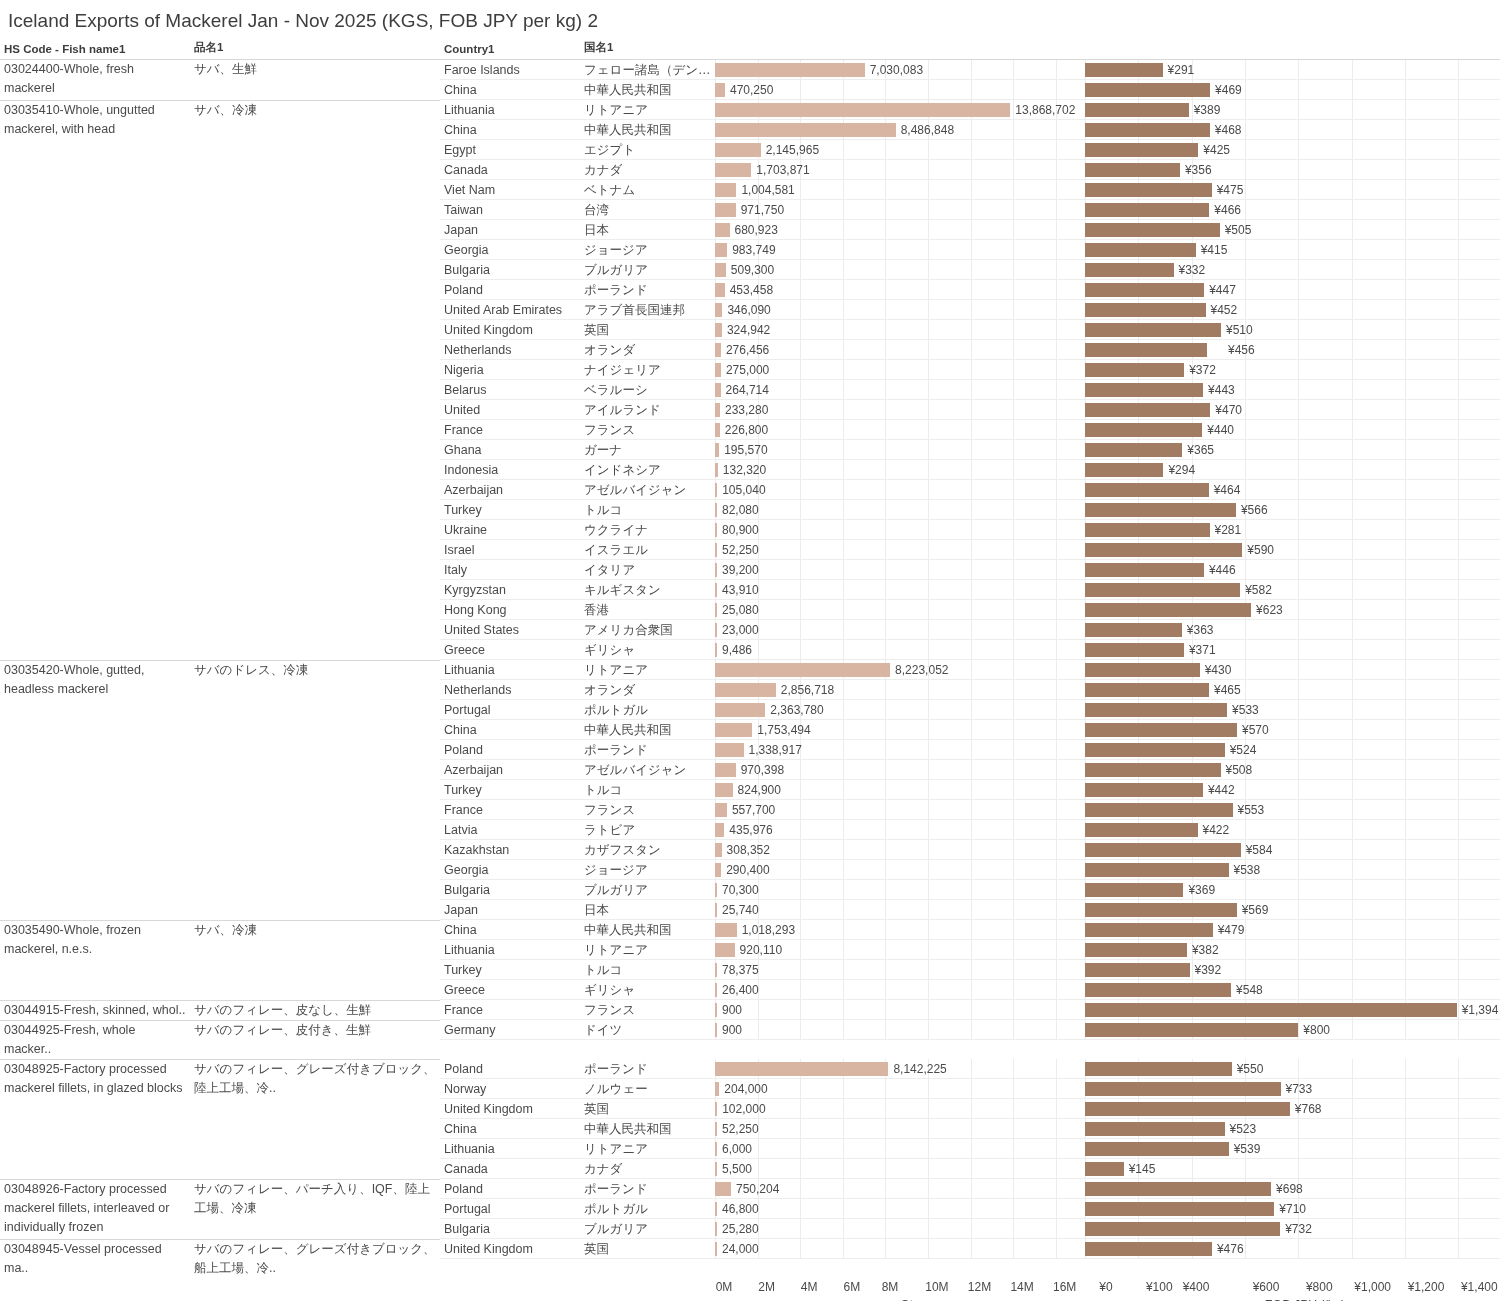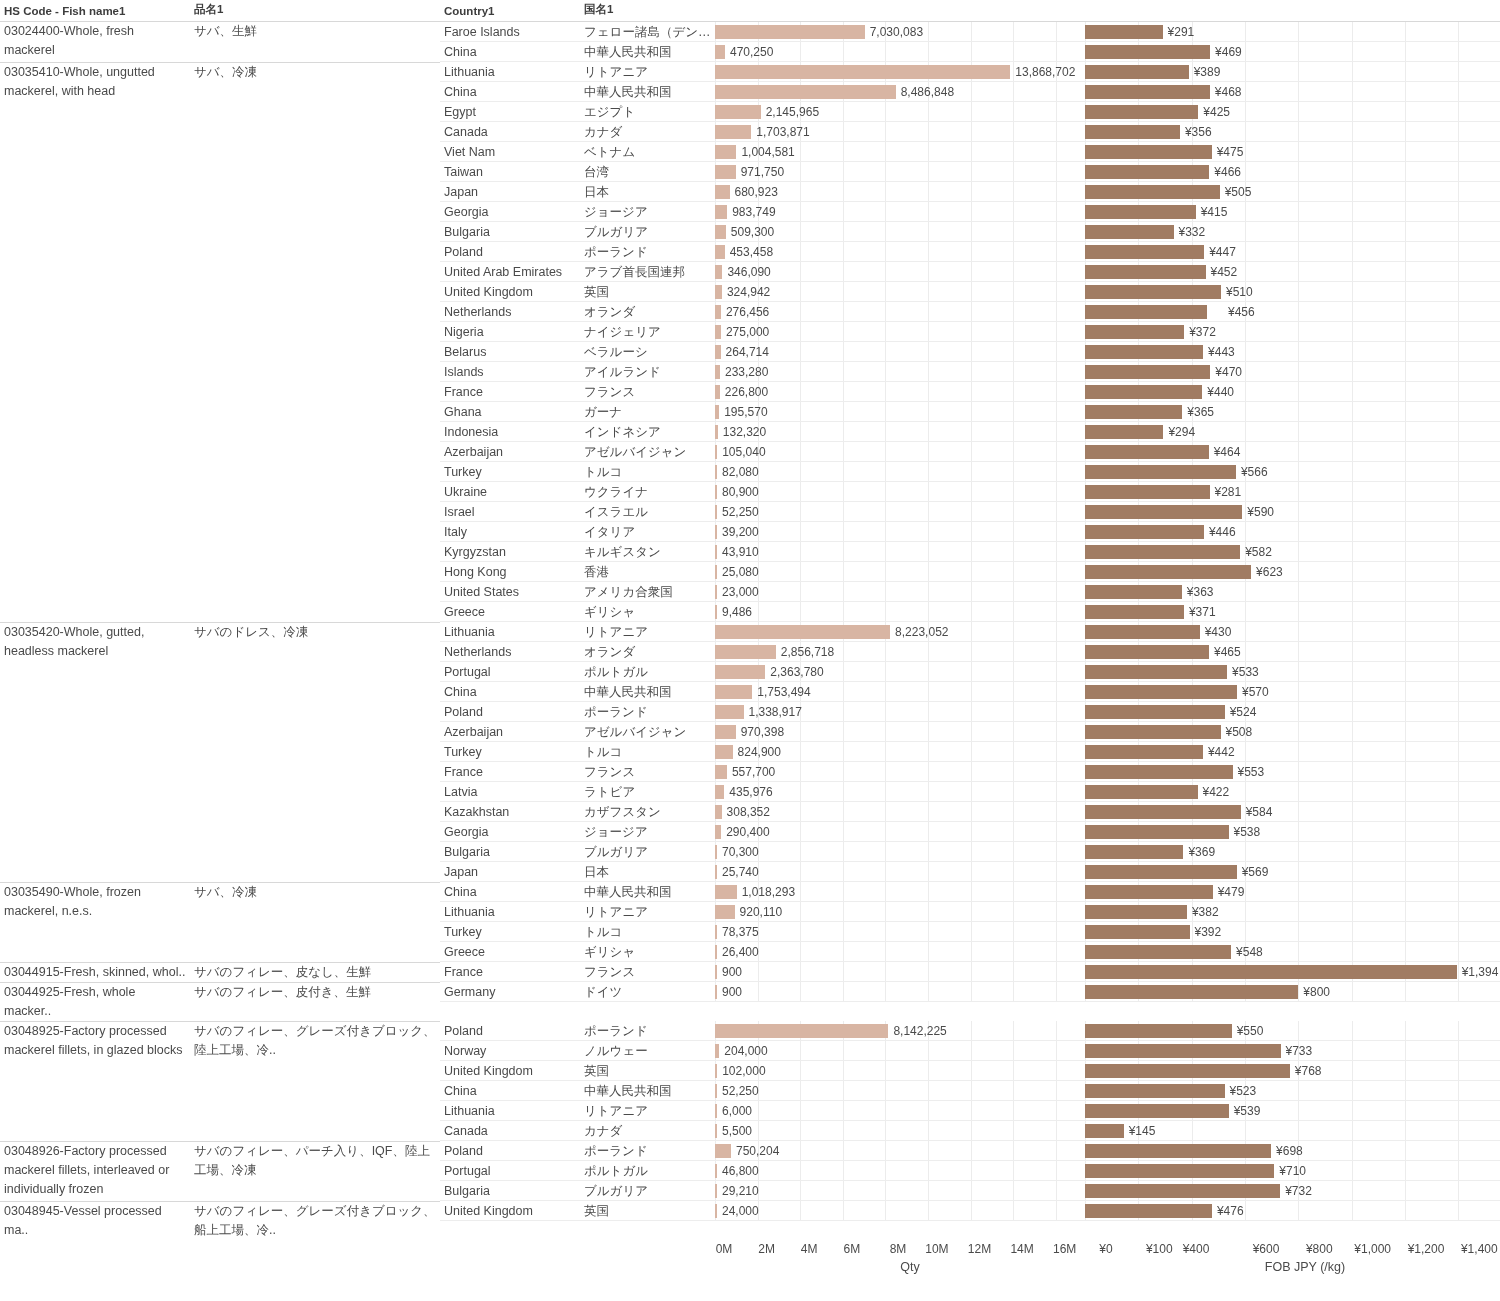--- a/index.html
+++ b/index.html
@@ -29,20 +29,21 @@
   .axis{position:relative;height:34px;}
   .axis .tick{position:absolute;top:2px;font-size:12px;color:#4a4a4a;transform:translateX(-50%);}
   .axis .axtitle{position:absolute;top:20px;font-size:12.5px;color:#4a4a4a;transform:translateX(-50%);}
   .section-label{font-size:12.5px;color:#4a4a4a;line-height:20px;padding:0 4px;}
   .wrap2{white-space:normal;line-height:19px;}
 </style>
 </head>
 <body>
 
 <div id="page">
+  <div class="title">Iceland Exports of Mackerel Jan - Nov 2025 (KGS, FOB JPY per kg) 2</div>
 
   <table class="grid">
     <colgroup>
       <col class="c-hs">
         <col class="c-jp">
         <col class="c-country">
         <col class="c-jname">
         <col class="c-qty">
         <col class="c-fob">
     </colgroup>
@@ -761,21 +762,21 @@
                 <div class="gl" style="left:320.0px"></div>
                 <div class="gl" style="left:373.3px"></div>
               </div>
               <div class="bar fob" style="width:118.1px"></div>
               <div class="bval" style="left:123.1px">¥443</div>
             </div>
           </td>
         </tr>
         <tr class="row">
           <td>
-            <div class="cell label-cell">Islands</div>
+            <div class="cell label-cell">United</div>
           </td>
           <td>
             <div class="cell label-cell">アイルランド</div>
           </td>
           <td>
             <div class="barwrap">
               <div class="gridlines">
                 <div class="gl" style="left:0.0px"></div>
                 <div class="gl" style="left:42.6px"></div>
                 <div class="gl" style="left:85.2px"></div>
@@ -2456,21 +2457,21 @@
                 <div class="gl" style="left:42.6px"></div>
                 <div class="gl" style="left:85.2px"></div>
                 <div class="gl" style="left:127.8px"></div>
                 <div class="gl" style="left:170.4px"></div>
                 <div class="gl" style="left:212.9px"></div>
                 <div class="gl" style="left:255.5px"></div>
                 <div class="gl" style="left:298.1px"></div>
                 <div class="gl" style="left:340.7px"></div>
               </div>
               <div class="bar" style="width:2.0px"></div>
-              <div class="bval" style="left:7.0px">29,210</div>
+              <div class="bval" style="left:7.0px">25,280</div>
             </div>
           </td>
           <td>
             <div class="barwrap">
               <div class="gridlines">
                 <div class="gl" style="left:0.0px"></div>
                 <div class="gl" style="left:53.3px"></div>
                 <div class="gl" style="left:106.7px"></div>
                 <div class="gl" style="left:160.0px"></div>
                 <div class="gl" style="left:213.3px"></div>
@@ -2532,21 +2533,21 @@
         </tr>
       </tbody>
   </table>
 
   <div id="axis-area" style="position:relative;width:1500px;height:40px;">
     <div id="qty-axis" class="axis" style="position:absolute;left:720px;top:0;width:370px;height:40px;">
         <div class="tick" style="left: 4px;">0M</div>
         <div class="tick" style="left: 46.6px;">2M</div>
         <div class="tick" style="left: 89.2px;">4M</div>
         <div class="tick" style="left: 131.8px;">6M</div>
-        <div class="tick" style="left: 178px;">8M</div>
+        <div class="tick" style="left: 170px;">8M</div>
         <div class="tick" style="left: 216.9px;">10M</div>
         <div class="tick" style="left: 259.5px;">12M</div>
         <div class="tick" style="left: 302.1px;">14M</div>
         <div class="tick" style="left: 344.7px;">16M</div>
         <div class="axtitle" style="left: 190px;">Qty</div>
       </div>
     <div id="fob-axis" class="axis" style="position:absolute;left:1100px;top:0;width:400px;height:40px;">
         <div class="tick" style="left: 6px;">¥0</div>
         <div class="tick" style="left: 59.3px;">¥100</div>
         <div class="tick" style="left: 96px;">¥400</div>

